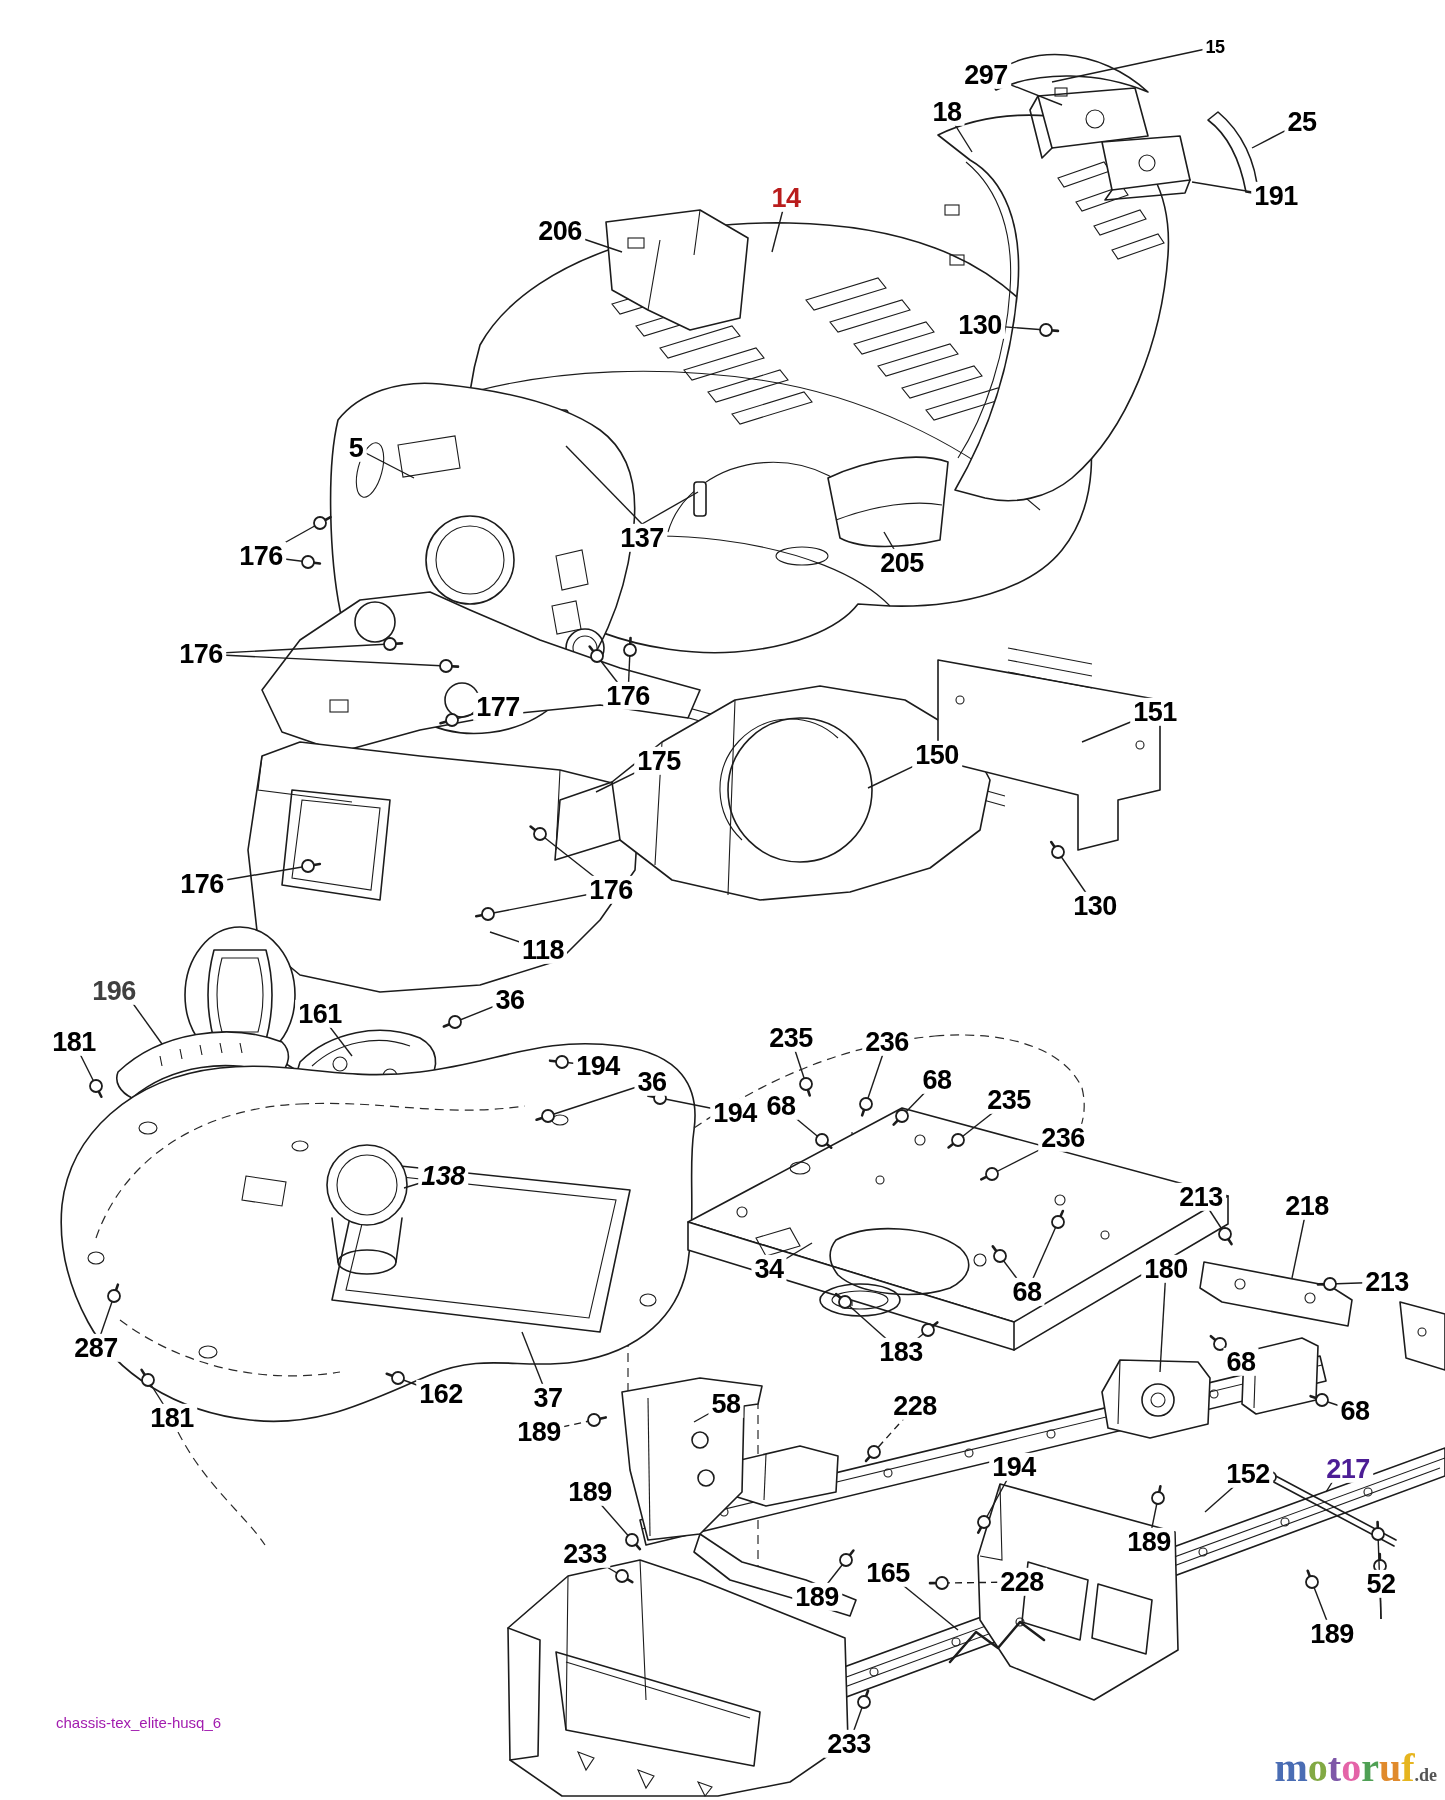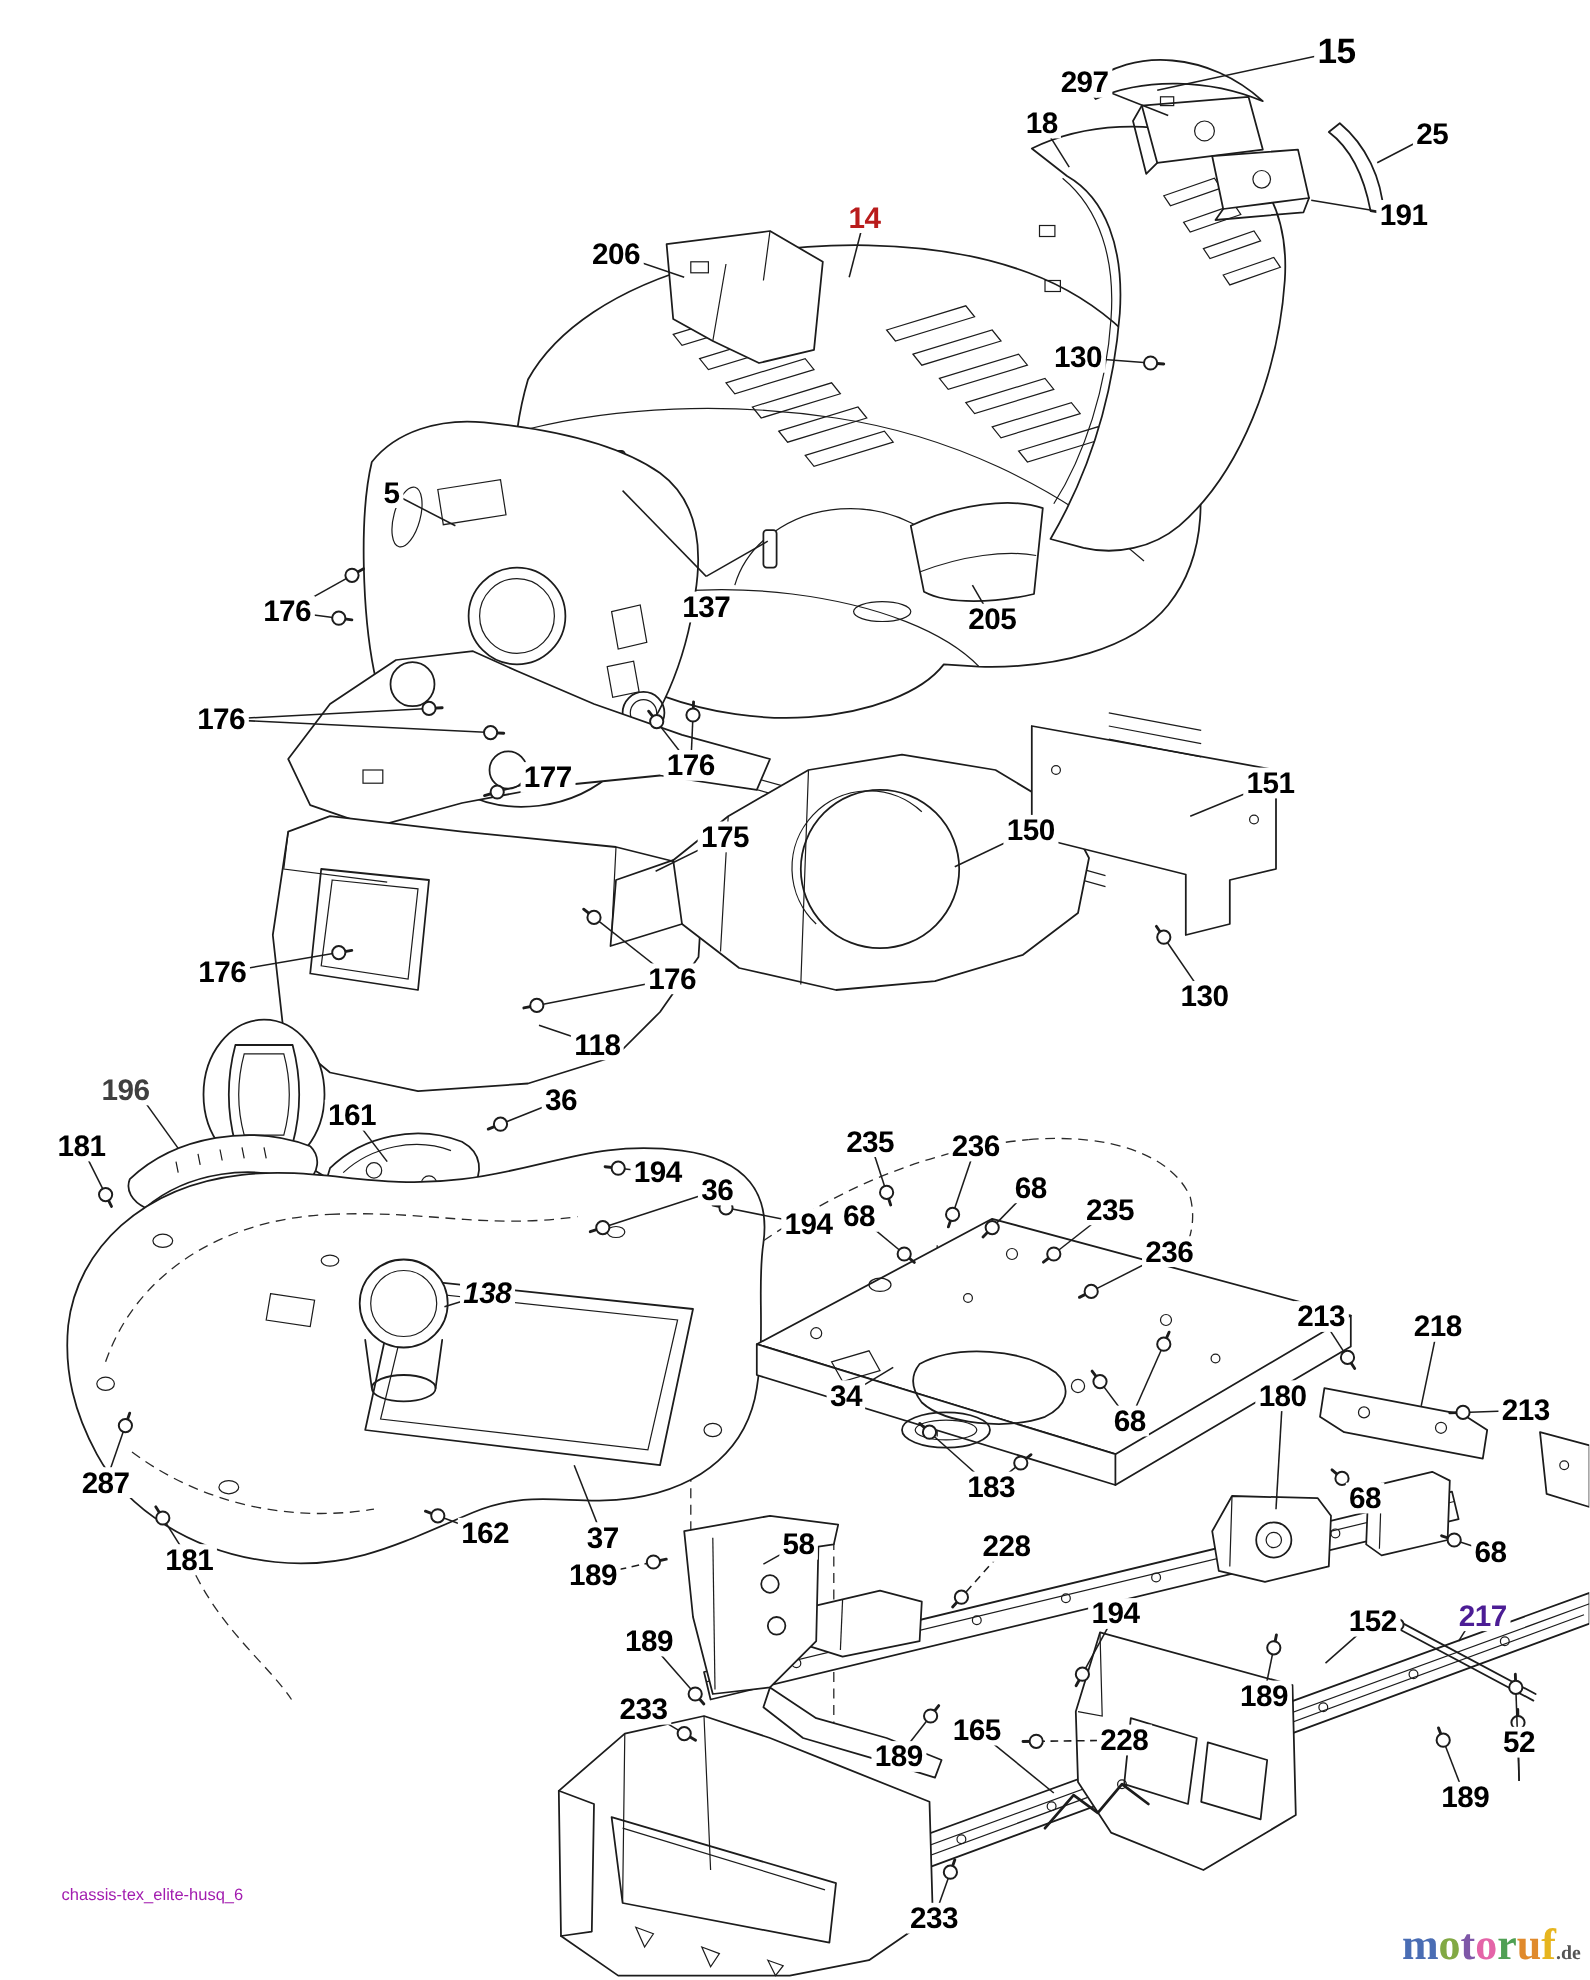--- a/index.html
+++ b/index.html
@@ -479,31 +479,31 @@
         <line x1="1332" y1="1634" x2="1312" y2="1582" class="leader"></line>
         <line x1="1312" y1="1582" x2="1307.6922510482937" y2="1570.7998527255634" class="glyph-shaft"></line>
         <circle cx="1312" cy="1582" r="6" class="glyph-head"></circle>
         <line x1="849" y1="1744" x2="864" y2="1702" class="leader"></line>
         <line x1="864" y1="1702" x2="868.0360367639779" y2="1690.699097060862" class="glyph-shaft"></line>
         <circle cx="864" cy="1702" r="6" class="glyph-head"></circle>
       </g>
   </svg>
 
   <div id="callout-layer">
-      <div class="callout" style="left: 1215px; top: 47px; font-size: 32px; color: rgb(0, 0, 0);">15</div>
+      <div class="callout" style="left: 1215px; top: 47px; font-size: 18px; color: rgb(0, 0, 0);">15</div>
       <div class="callout" style="left: 986px; top: 75px; font-size: 27px; color: rgb(0, 0, 0);">297</div>
       <div class="callout" style="left: 947px; top: 112px; font-size: 27px; color: rgb(0, 0, 0);">18</div>
       <div class="callout" style="left: 1302px; top: 122px; font-size: 27px; color: rgb(0, 0, 0);">25</div>
       <div class="callout" style="left: 1276px; top: 196px; font-size: 27px; color: rgb(0, 0, 0);">191</div>
       <div class="callout" style="left: 786px; top: 198px; font-size: 27px; color: #b91c1c;">14</div>
       <div class="callout" style="left: 560px; top: 231px; font-size: 27px; color: rgb(0, 0, 0);">206</div>
       <div class="callout" style="left: 980px; top: 325px; font-size: 27px; color: rgb(0, 0, 0);">130</div>
       <div class="callout" style="left: 356px; top: 448px; font-size: 27px; color: rgb(0, 0, 0);">5</div>
       <div class="callout" style="left: 261px; top: 556px; font-size: 27px; color: rgb(0, 0, 0);">176</div>
-      <div class="callout" style="left: 642px; top: 552px; font-size: 27px; color: rgb(0, 0, 0);">137</div>
+      <div class="callout" style="left: 642px; top: 538px; font-size: 27px; color: rgb(0, 0, 0);">137</div>
       <div class="callout" style="left: 902px; top: 563px; font-size: 27px; color: rgb(0, 0, 0);">205</div>
       <div class="callout" style="left: 201px; top: 654px; font-size: 27px; color: rgb(0, 0, 0);">176</div>
       <div class="callout" style="left: 628px; top: 696px; font-size: 27px; color: rgb(0, 0, 0);">176</div>
       <div class="callout" style="left: 498px; top: 707px; font-size: 27px; color: rgb(0, 0, 0);">177</div>
       <div class="callout" style="left: 659px; top: 761px; font-size: 27px; color: rgb(0, 0, 0);">175</div>
       <div class="callout" style="left: 937px; top: 755px; font-size: 27px; color: rgb(0, 0, 0);">150</div>
       <div class="callout" style="left: 1155px; top: 712px; font-size: 27px; color: rgb(0, 0, 0);">151</div>
       <div class="callout" style="left: 202px; top: 884px; font-size: 27px; color: rgb(0, 0, 0);">176</div>
       <div class="callout" style="left: 611px; top: 890px; font-size: 27px; color: rgb(0, 0, 0);">176</div>
       <div class="callout" style="left: 1095px; top: 906px; font-size: 27px; color: rgb(0, 0, 0);">130</div>

